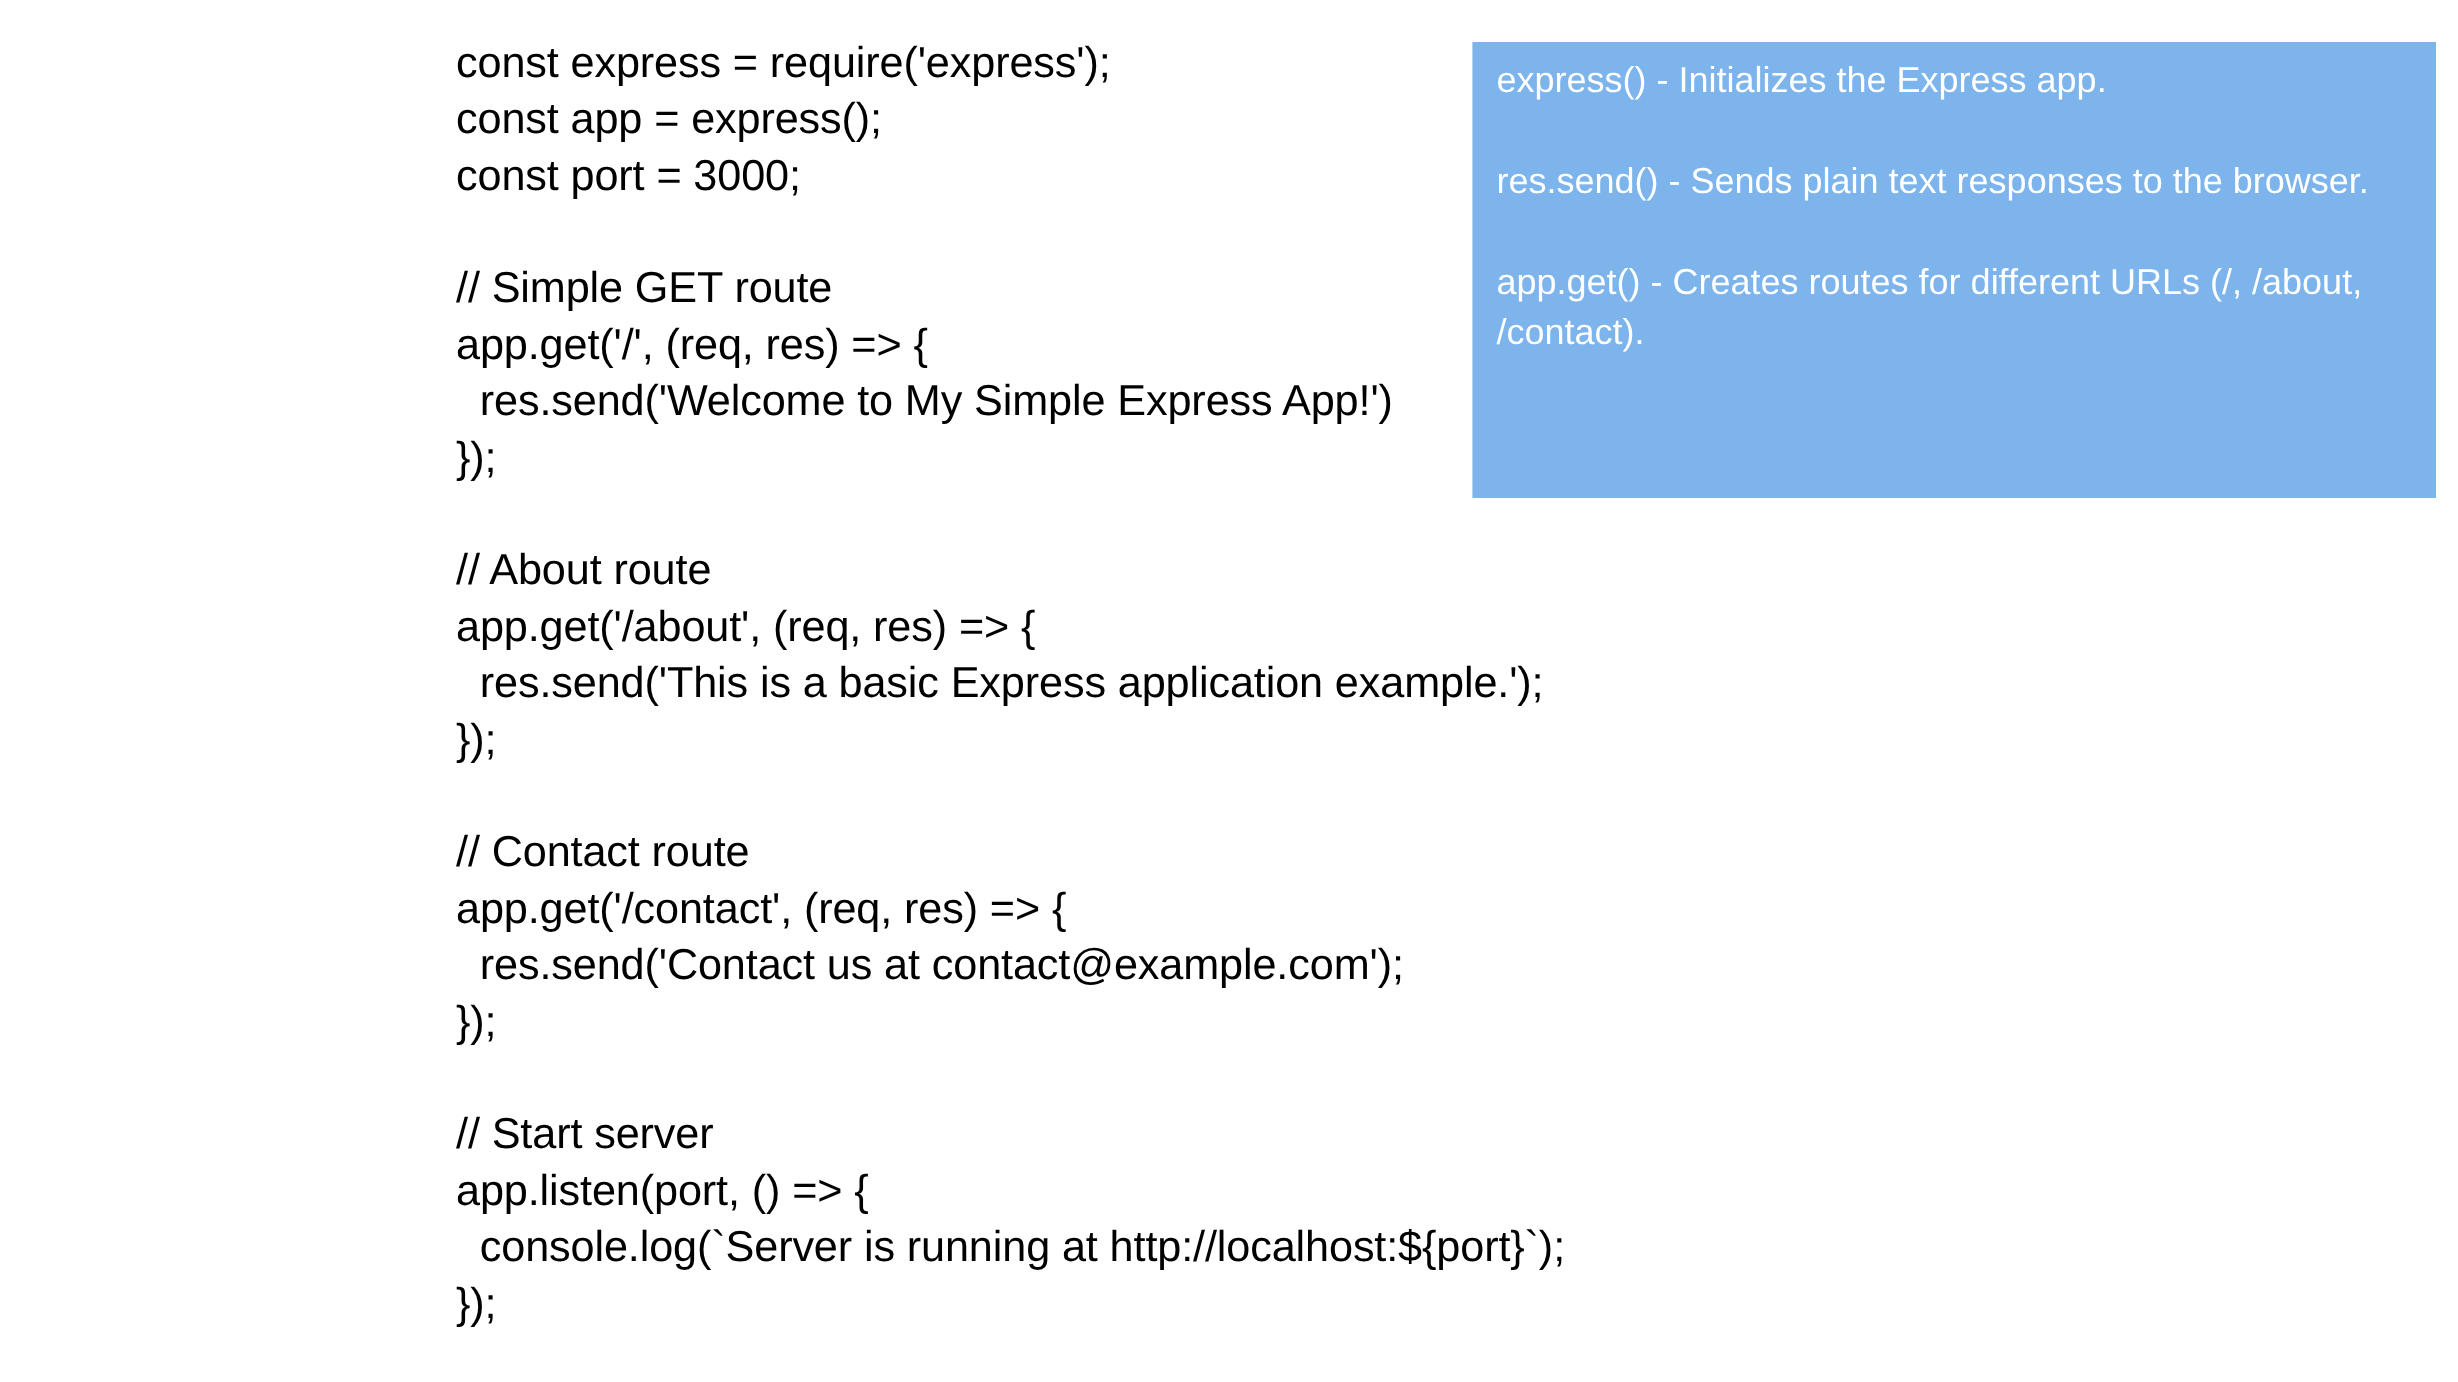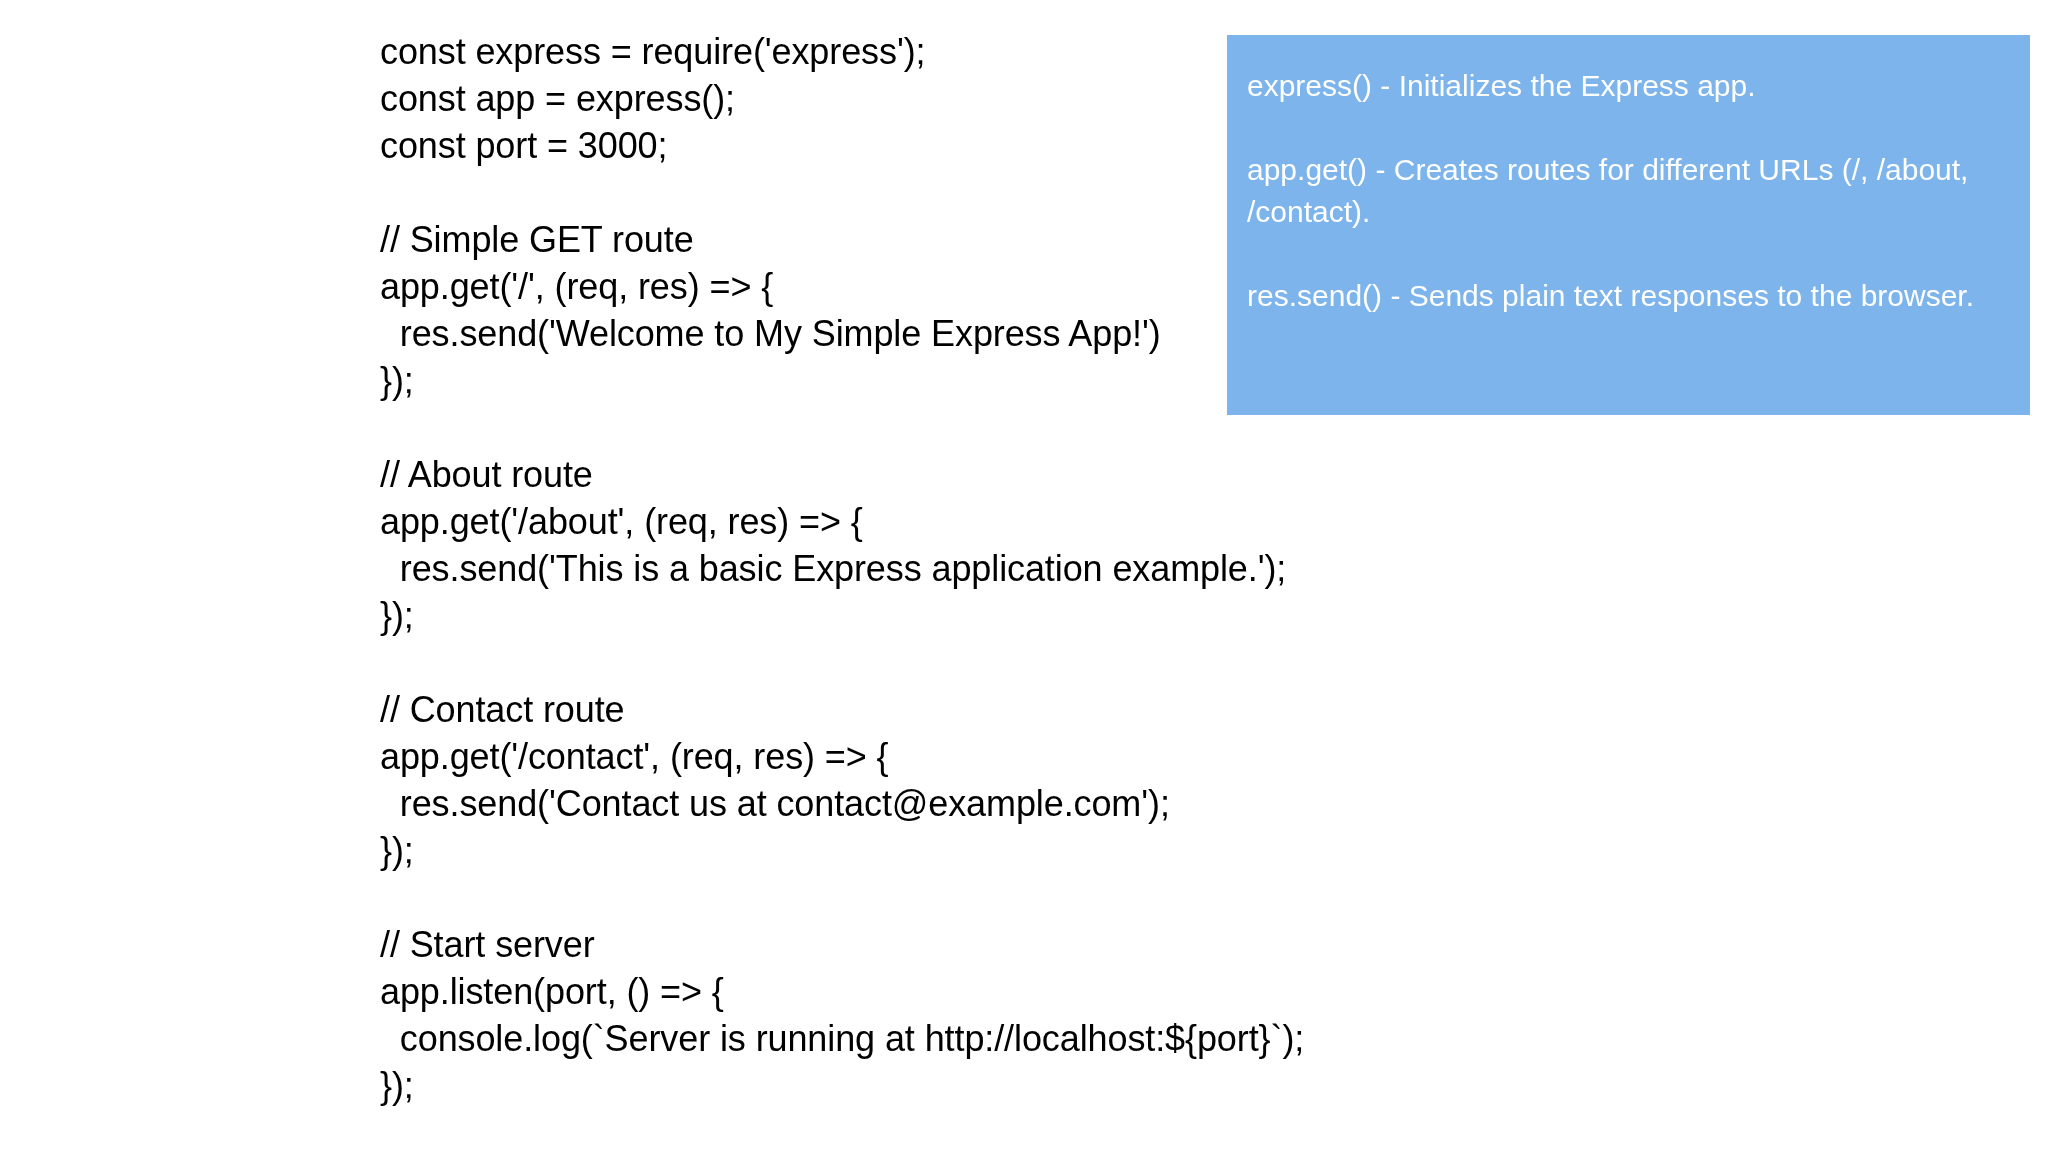--- a/index.html
+++ b/index.html
@@ -40,35 +40,35 @@
 
   
   #callout-box {
     position: absolute;
     left: 1227px;
     top: 35px;
     width: 803px;
     height: 380px;
     background: #7cb4eb;
     box-sizing: border-box;
-    padding: 30px 30px 16px 20px;
+    padding: 12px 30px 16px 20px;
   }
   .callout-para {
     font-family: "Liberation Sans", sans-serif;
     font-size: 30px;
     line-height: 42px;
     color: #ffffff;
     margin: 0 0 42px 0;
   }
   .callout-para:last-child {
     margin-bottom: 0;
   }
 </style>
 </head>
 <body>
 
 <div id="code-listing" style="color: rgb(0, 0, 0);"><span class="code-line">const express = require('express');</span><span class="code-line">const app = express();</span><span class="code-line">const port = 3000;</span><span class="code-line blank">&nbsp;</span><span class="code-line">// Simple GET route</span><span class="code-line">app.get('/', (req, res) =&gt; {</span><span class="code-line">  res.send('Welcome to My Simple Express App!')</span><span class="code-line">});</span><span class="code-line blank">&nbsp;</span><span class="code-line">// About route</span><span class="code-line">app.get('/about', (req, res) =&gt; {</span><span class="code-line">  res.send('This is a basic Express application example.');</span><span class="code-line">});</span><span class="code-line blank">&nbsp;</span><span class="code-line">// Contact route</span><span class="code-line">app.get('/contact', (req, res) =&gt; {</span><span class="code-line">  res.send('Contact us at contact@example.com');</span><span class="code-line">});</span><span class="code-line blank">&nbsp;</span><span class="code-line">// Start server</span><span class="code-line">app.listen(port, () =&gt; {</span><span class="code-line">  console.log(`Server is running at http://localhost:${port}`);</span><span class="code-line">});</span></div>
 
 <div id="callout-box" style="background: rgb(124, 180, 235);">
     <p class="callout-para" style="color: rgb(255, 255, 255);">express() - Initializes the Express app.</p>
+    <p class="callout-para" style="color: rgb(255, 255, 255);">res.send() - Sends plain text responses to the browser.</p>
     <p class="callout-para" style="color: rgb(255, 255, 255);">app.get() - Creates routes for different URLs (/, /about, /contact).</p>
-    <p class="callout-para" style="color: rgb(255, 255, 255);">res.send() - Sends plain text responses to the browser.</p>
   </div>
 
 </body></html>

